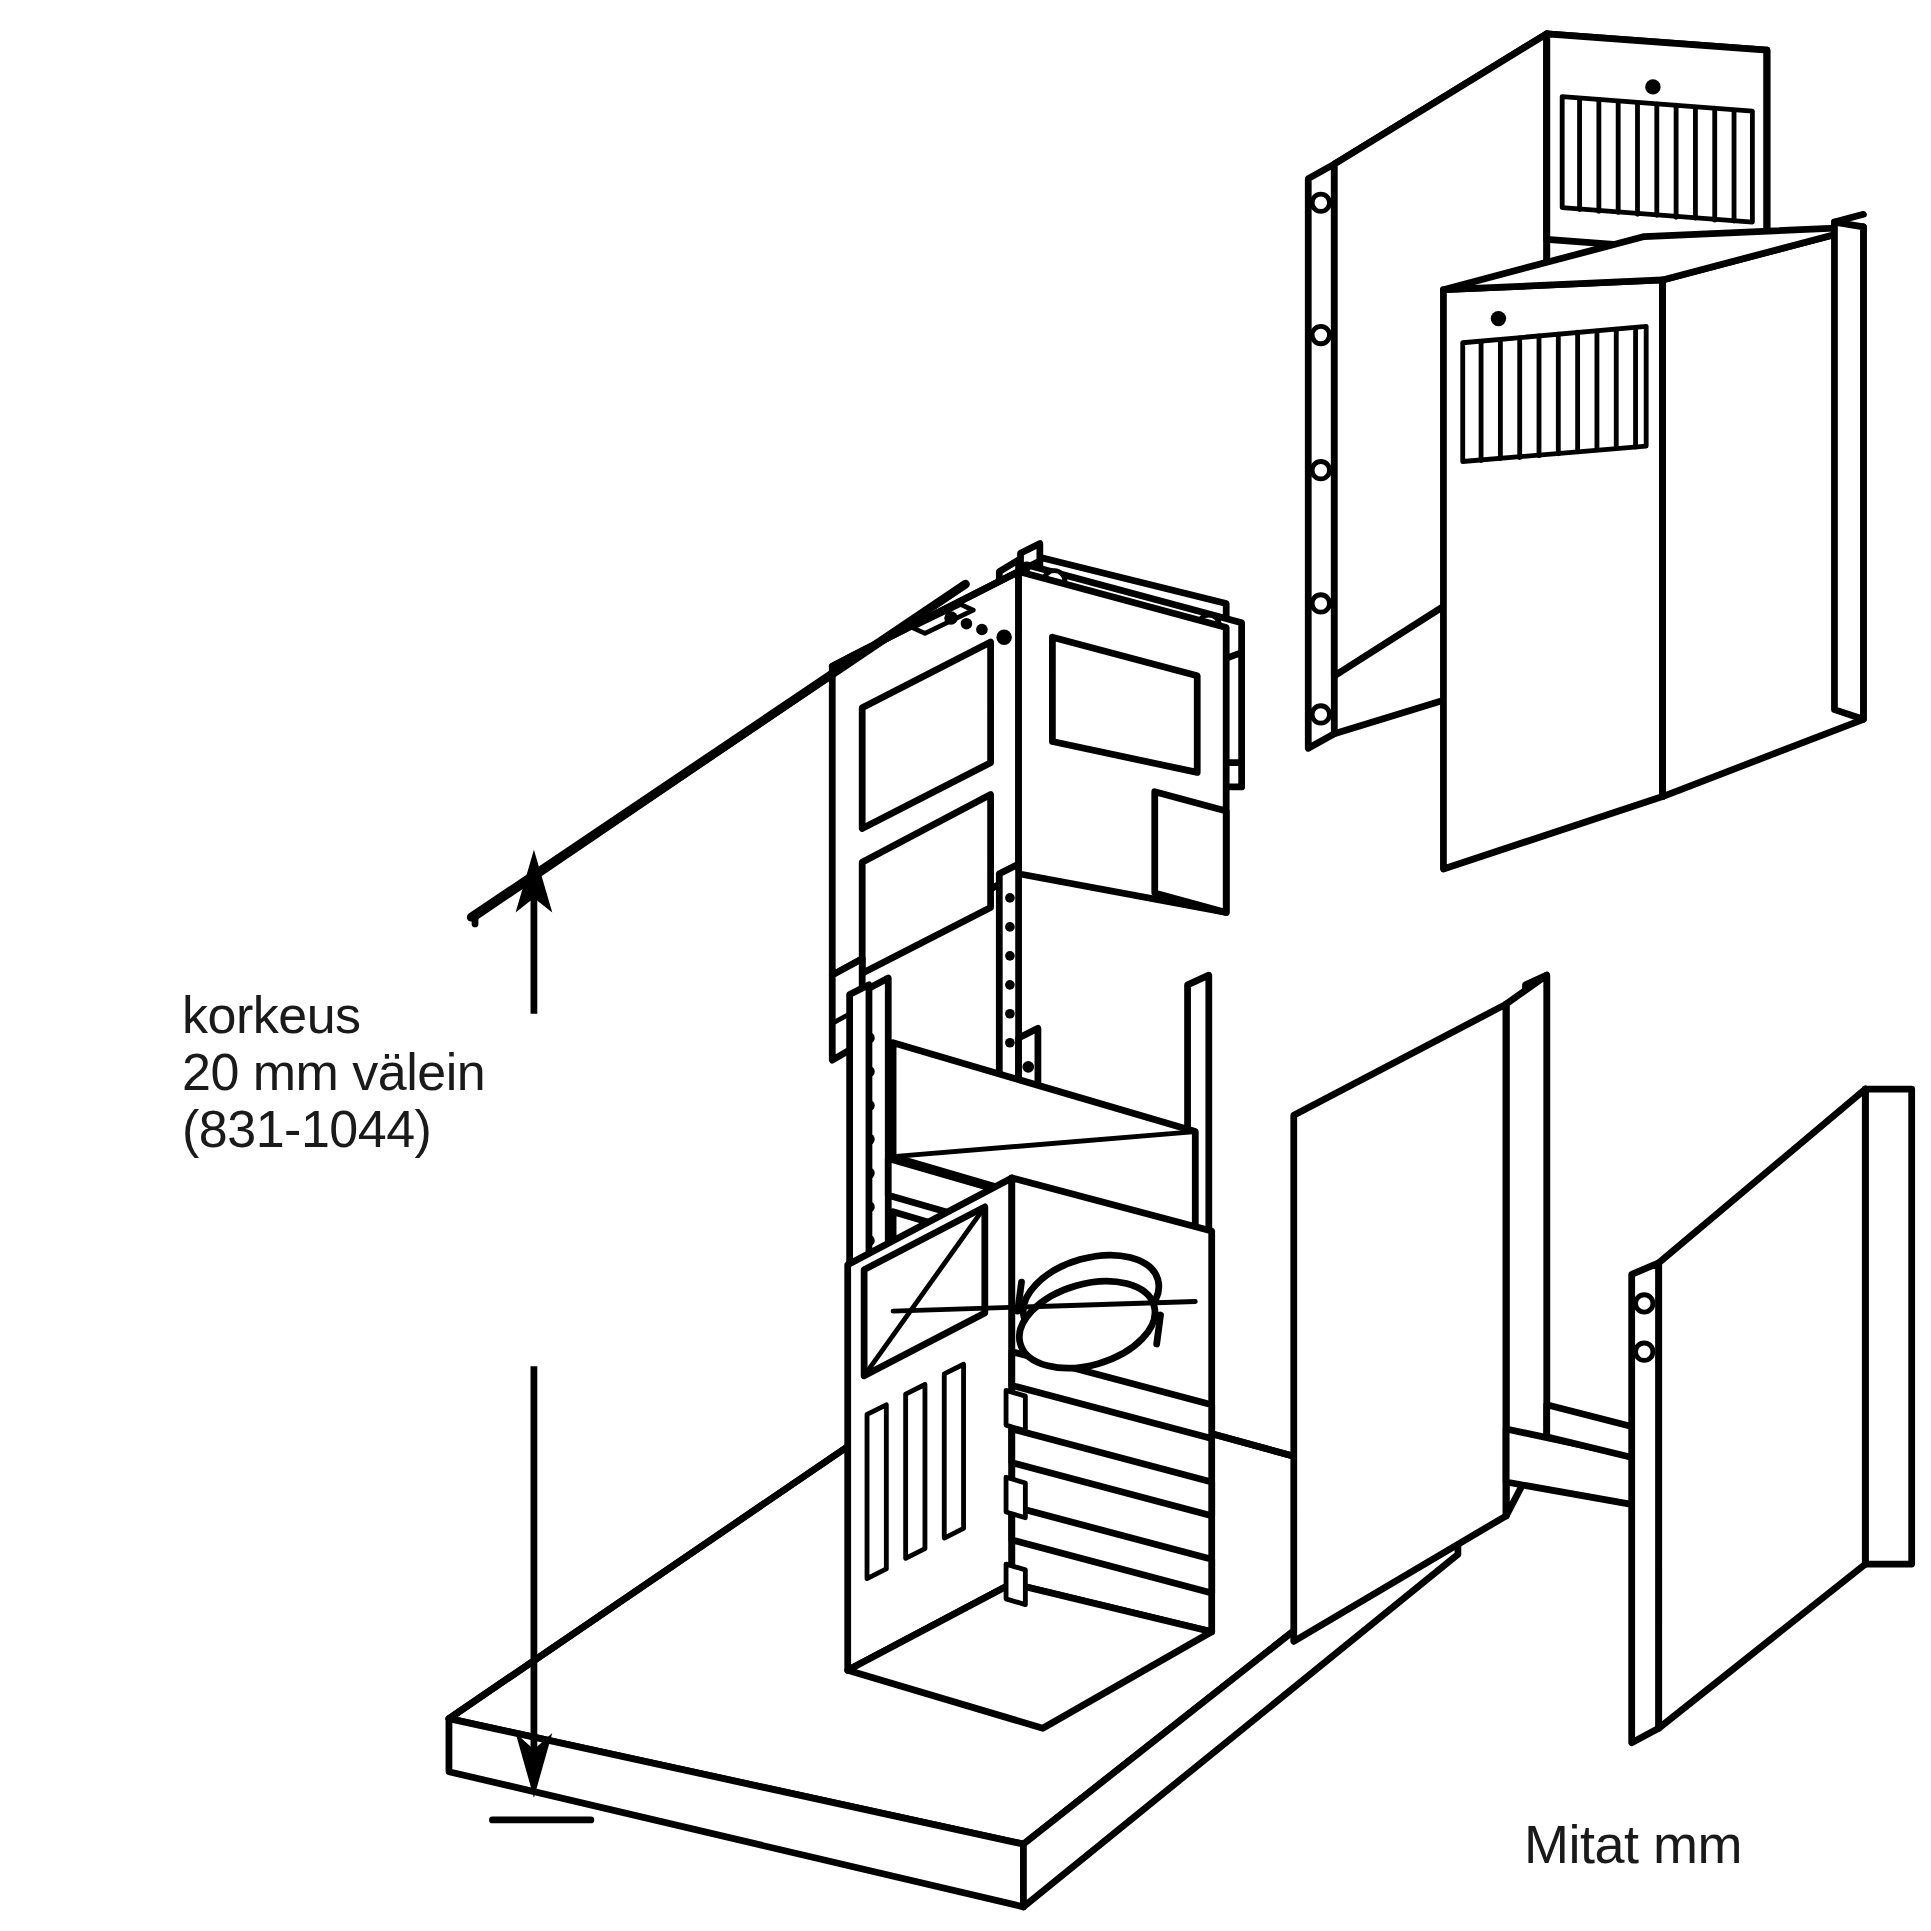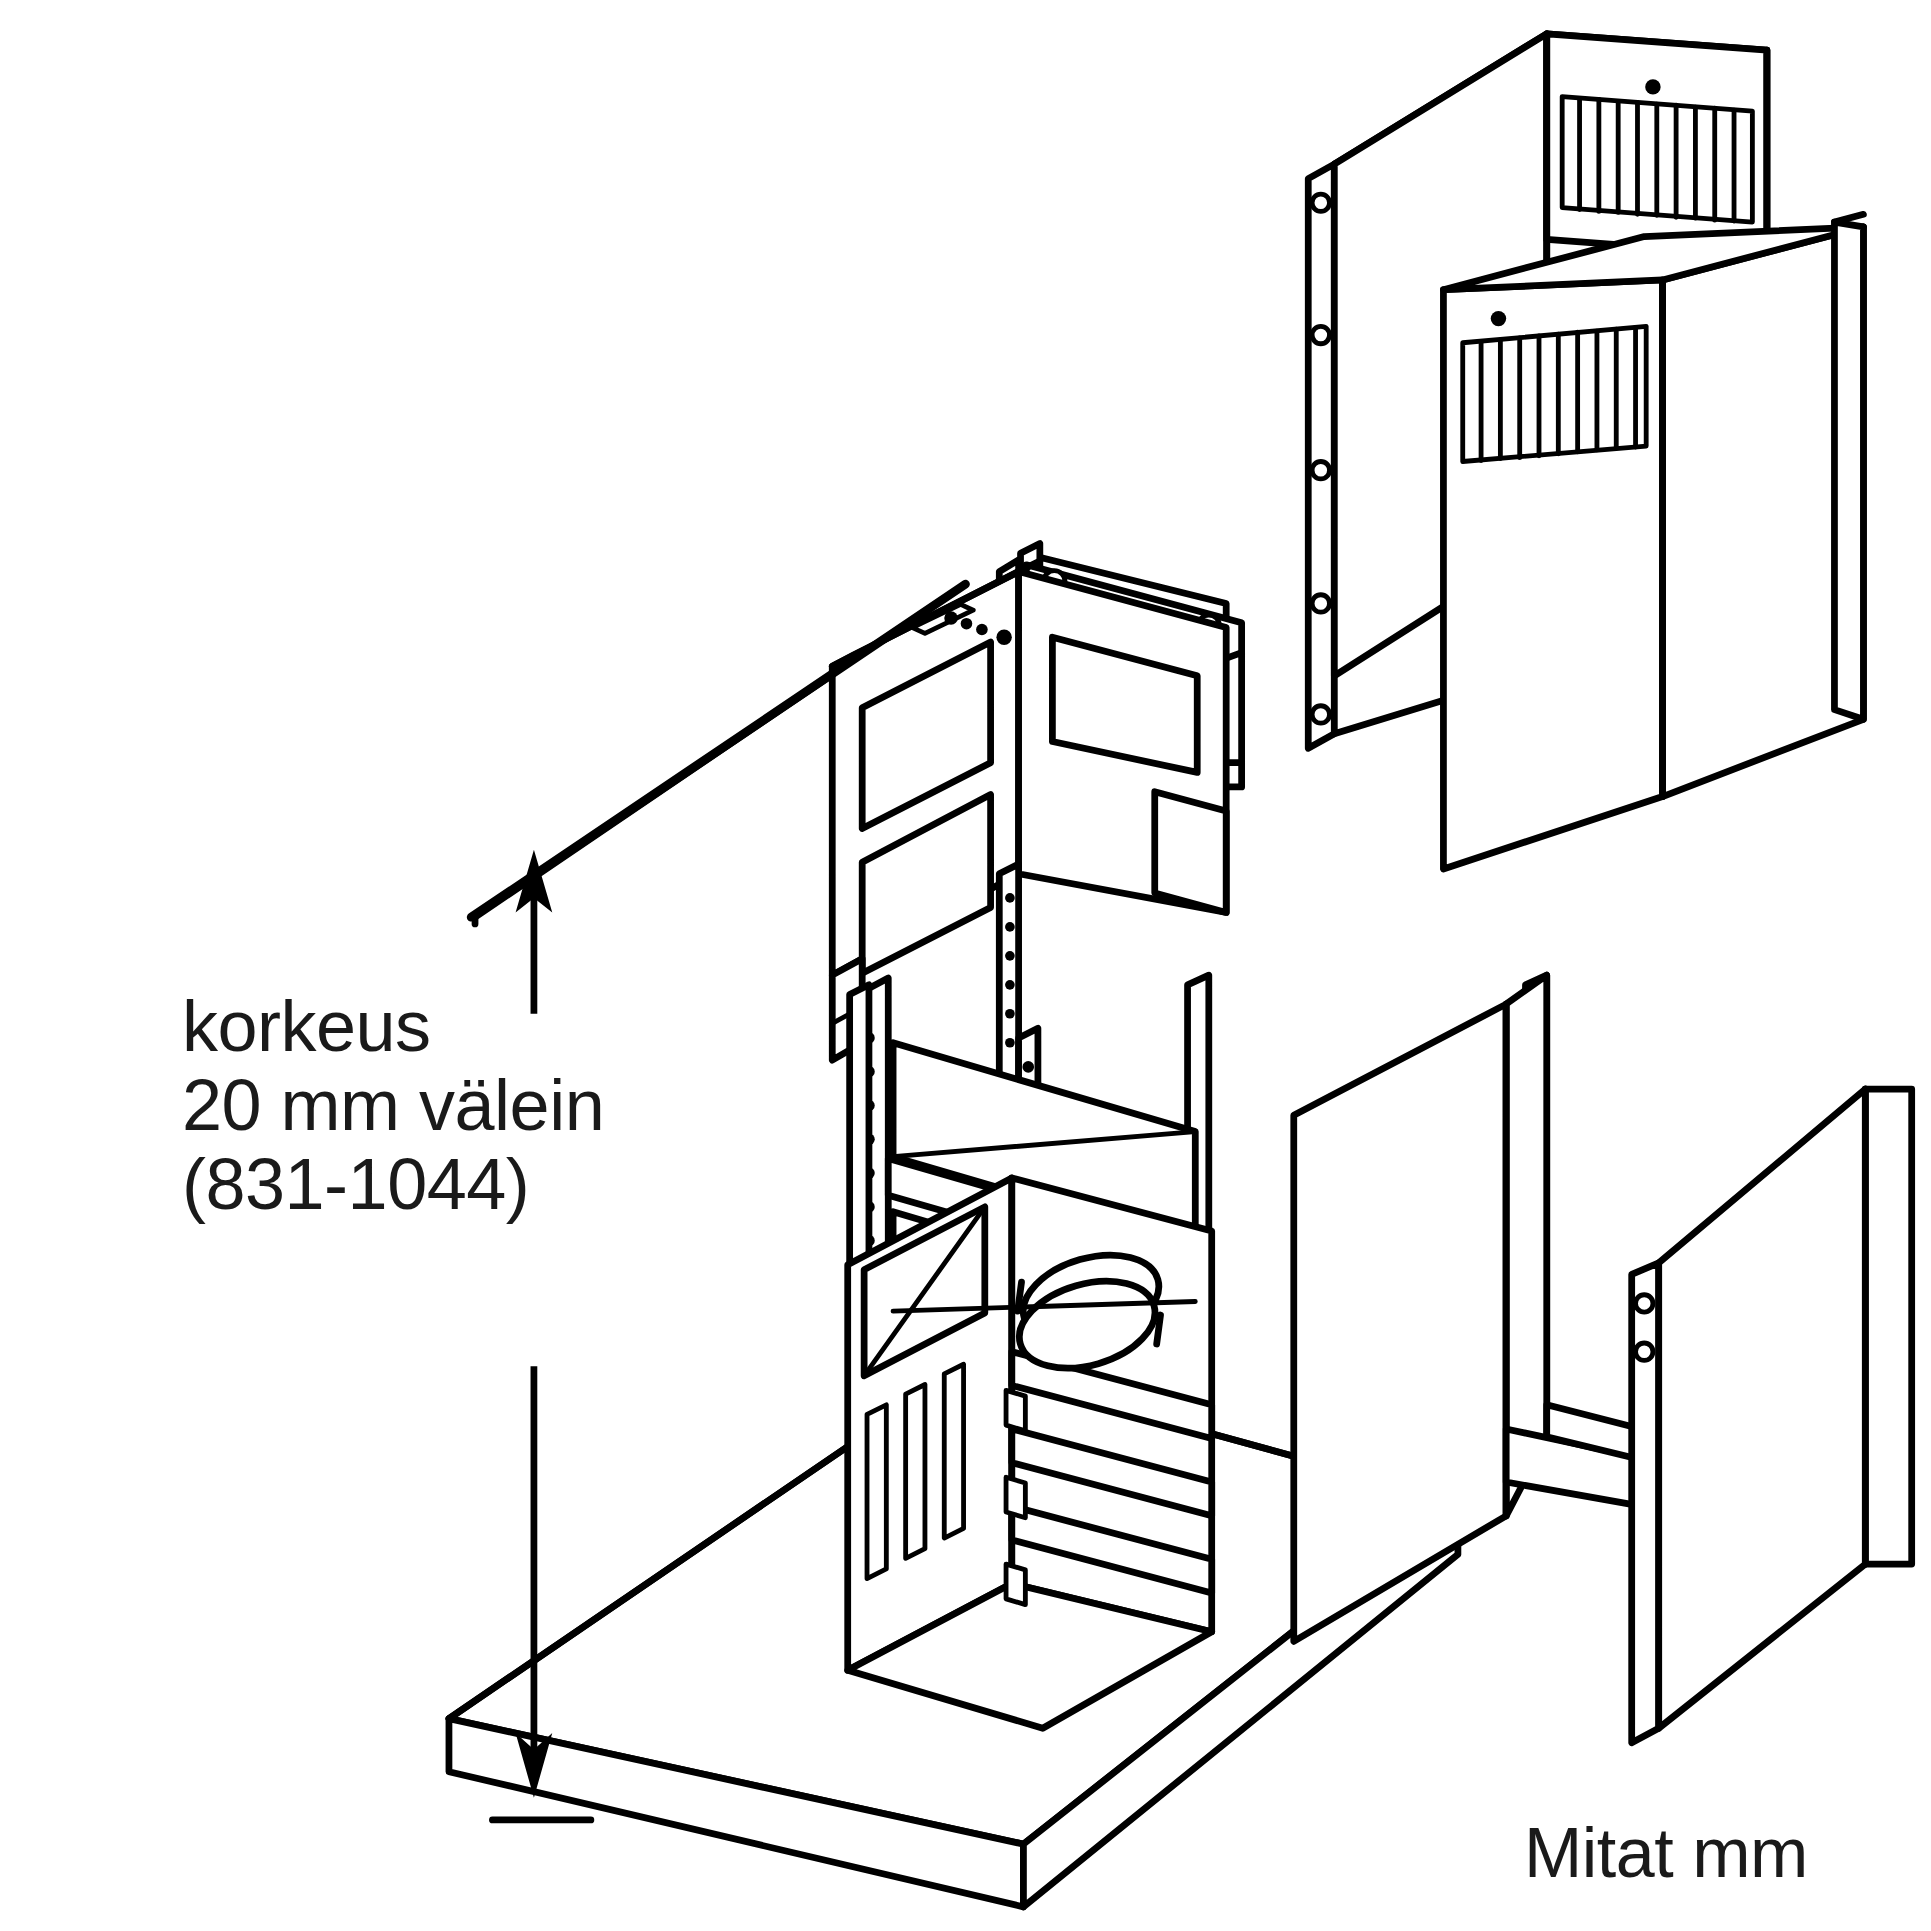--- a/index.html
+++ b/index.html
@@ -79,26 +79,26 @@
     position: absolute;
     color: #1a1a1a;
     font-family: "Liberation Sans", sans-serif;
     white-space: pre;
     line-height: 1.10;
     letter-spacing: -0.5px;
   }
   #caption-main {
     left: 182px;
     top: 987px;
-    font-size: 72px;
+    font-size: 52px;
   }
   #caption-units {
     left: 1524px;
     top: 1815px;
-    font-size: 70px;
+    font-size: 54px;
     letter-spacing: -0.5px;
   }
   .cap-line { display: block; }
 </style>
 </head>
 <body>
 
 <div id="page">
 
   <svg id="diagram" viewBox="0 0 2000 2000">

